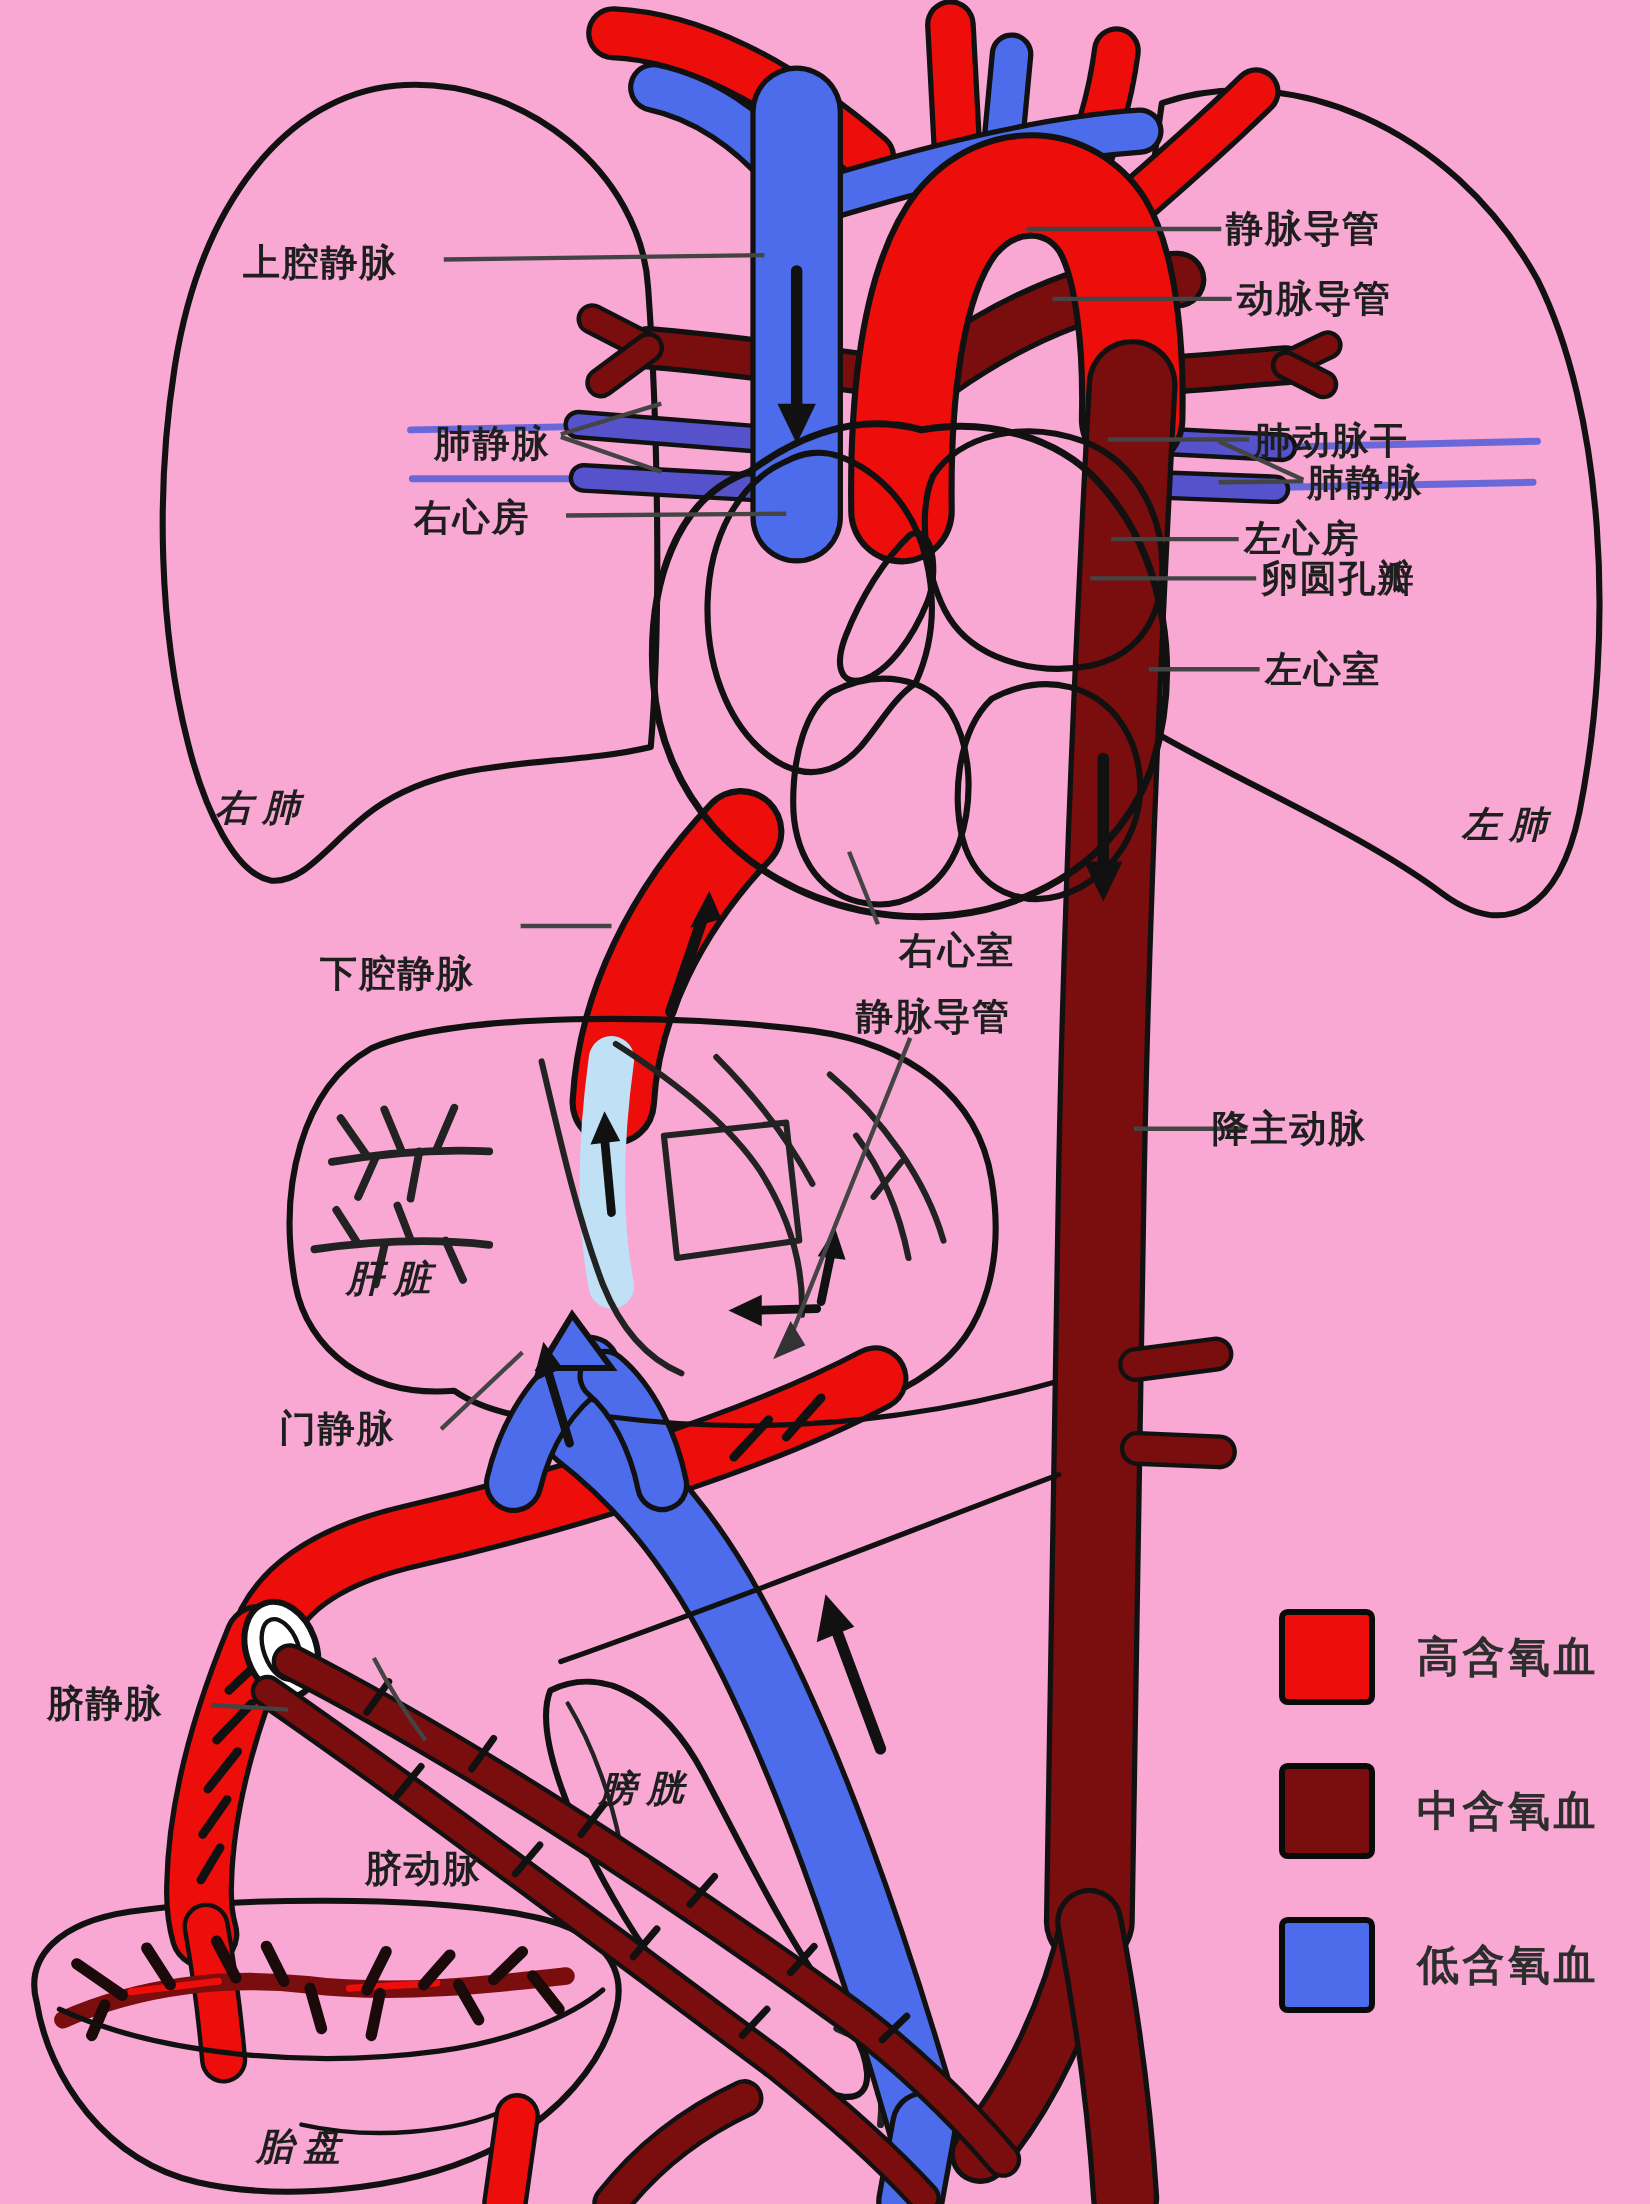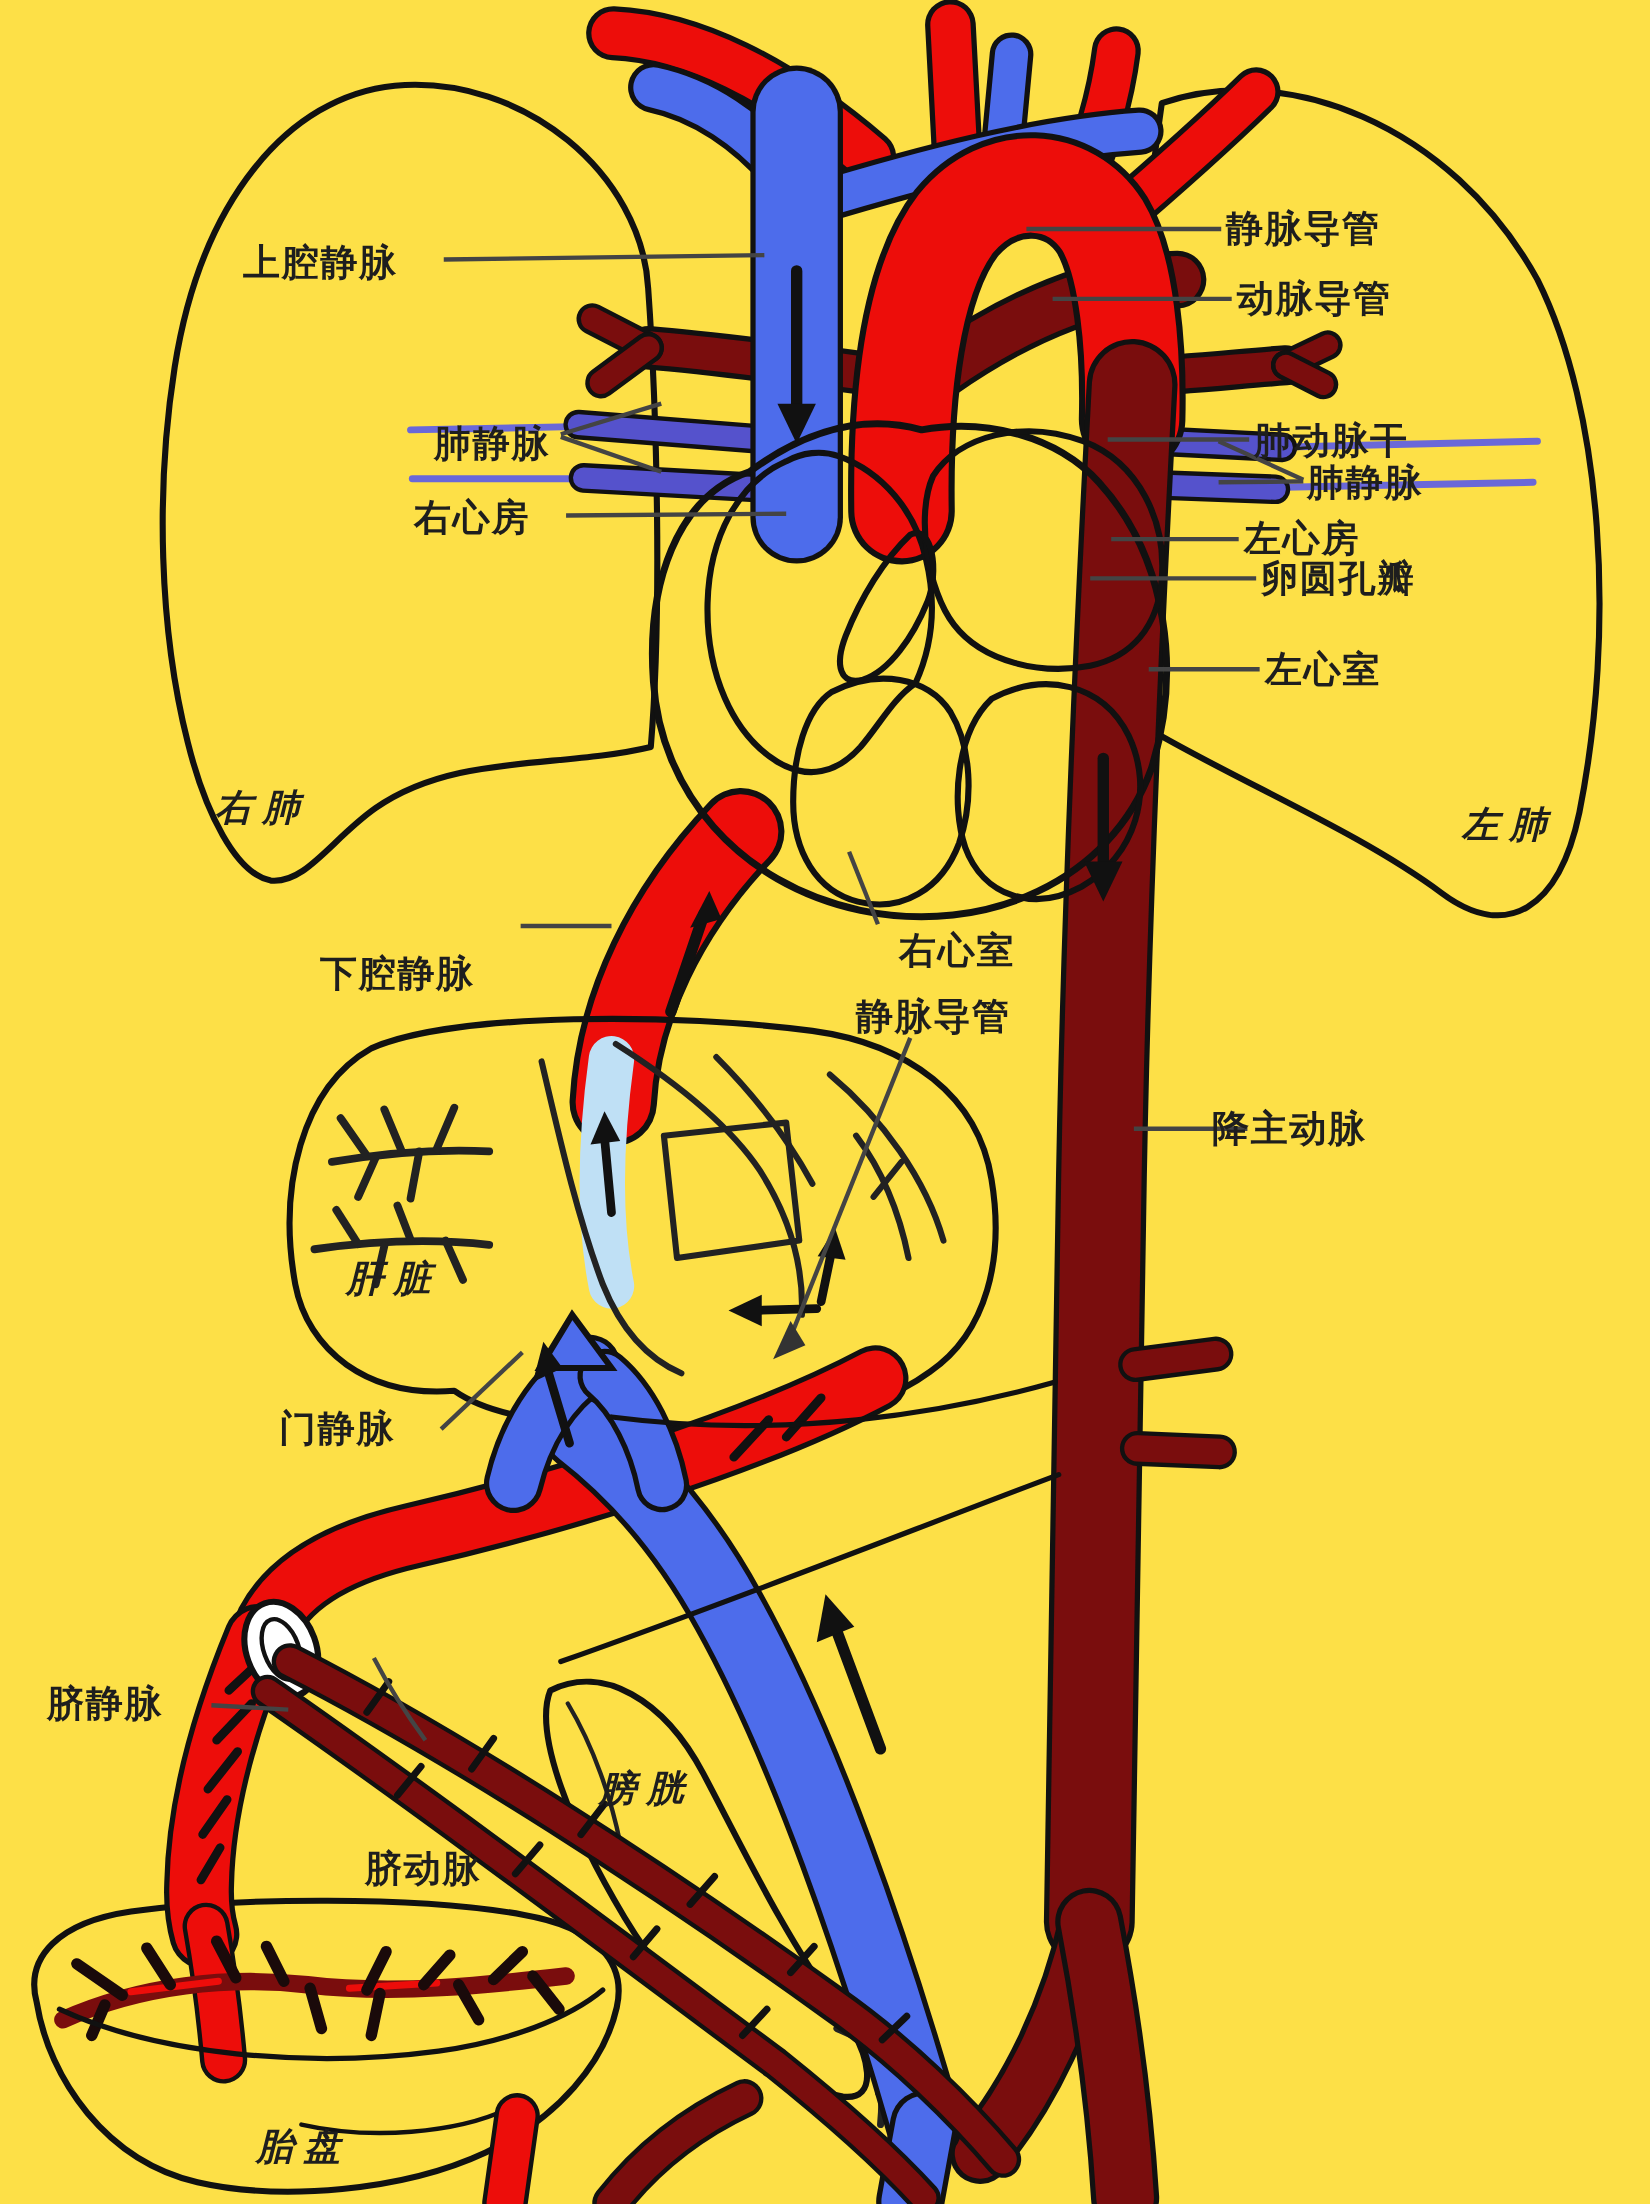--- a/index.html
+++ b/index.html
@@ -1,16 +1,16 @@
 <!DOCTYPE html>
 <html style="font-size:14px"><head>
 <meta charset="utf-8">
 <style>
   html,body{margin:0;padding:0;background:#ffffff;}
-  .canvas{position:relative;width:1651px;height:2205px;background:#fde047;overflow:hidden;
+  .canvas{position:relative;width:1651px;height:2205px;background:#f9a8d4;overflow:hidden;
           font-family:"Liberation Sans","DejaVu Sans",sans-serif;}
   svg.art{position:absolute;left:0;top:0;}
   .o{fill:none;stroke:#111;stroke-linecap:round;stroke-linejoin:round;}
   .c{fill:none;stroke-linecap:round;stroke-linejoin:round;}
   .lbl{position:absolute;font-weight:700;font-size:37px;color:#1e1e1e;white-space:nowrap;letter-spacing:1.7px;}
   .lbl.sp{letter-spacing:10.5px;font-style:italic;}
   .legend{position:absolute;left:1279px;top:1609px;}
   .legend-row{display:flex;align-items:center;margin-bottom:58px;}
   .swatch{width:96px;height:96px;border:6.1px solid #0a0a0a;border-radius:8.7px;box-sizing:border-box;}
   .legend-label{margin-left:42px;font-weight:700;font-size:42px;color:#2d2d2d;letter-spacing:3.5px;white-space:nowrap;}
@@ -303,15 +303,29 @@
 <div class="lbl" style="left:1226px;top:204px">静脉导管</div>
 <div class="lbl" style="left:1237px;top:274px">动脉导管</div>
 <div class="lbl" style="left:1254px;top:416px">肺动脉干</div>
 <div class="lbl" style="left:1307px;top:458px">肺静脉</div>
 <div class="lbl" style="left:1244px;top:514px">左心房</div>
 <div class="lbl" style="left:1261px;top:554px">卵圆孔瓣</div>
 <div class="lbl" style="left:1265px;top:645px">左心室</div>
 <div class="lbl sp" style="left:1462px;top:800px">左肺</div>
 <div class="lbl" style="left:1212px;top:1104px">降主动脉</div>
 
-
+<div class="legend">
+  <div class="legend-row">
+    <div class="swatch" style="background-color: rgb(237, 13, 10);"></div>
+    <div class="legend-label">高含氧血</div>
+  </div>
+  <div class="legend-row">
+    <div class="swatch" style="background-color: rgb(122, 13, 13);"></div>
+    <div class="legend-label">中含氧血</div>
+  </div>
+  <div class="legend-row">
+    <div class="swatch" style="background-color: rgb(77, 108, 235);"></div>
+    <div class="legend-label">低含氧血</div>
+  </div>
 </div>
 
+</div>
+
 
 </body></html>

